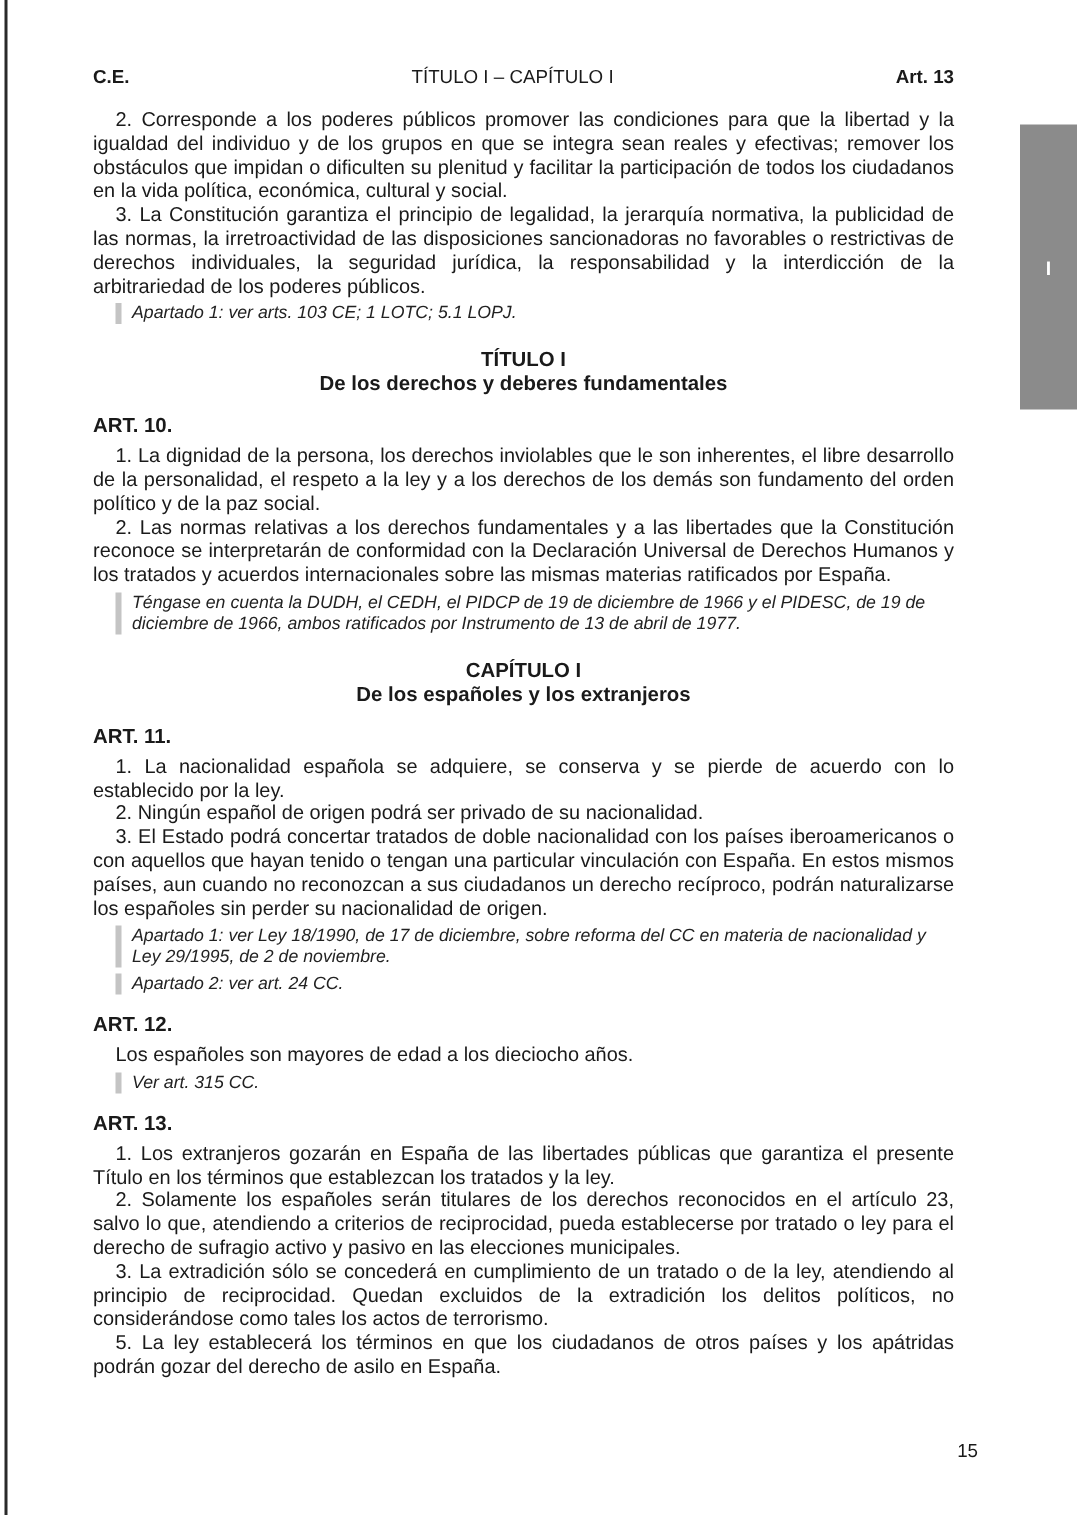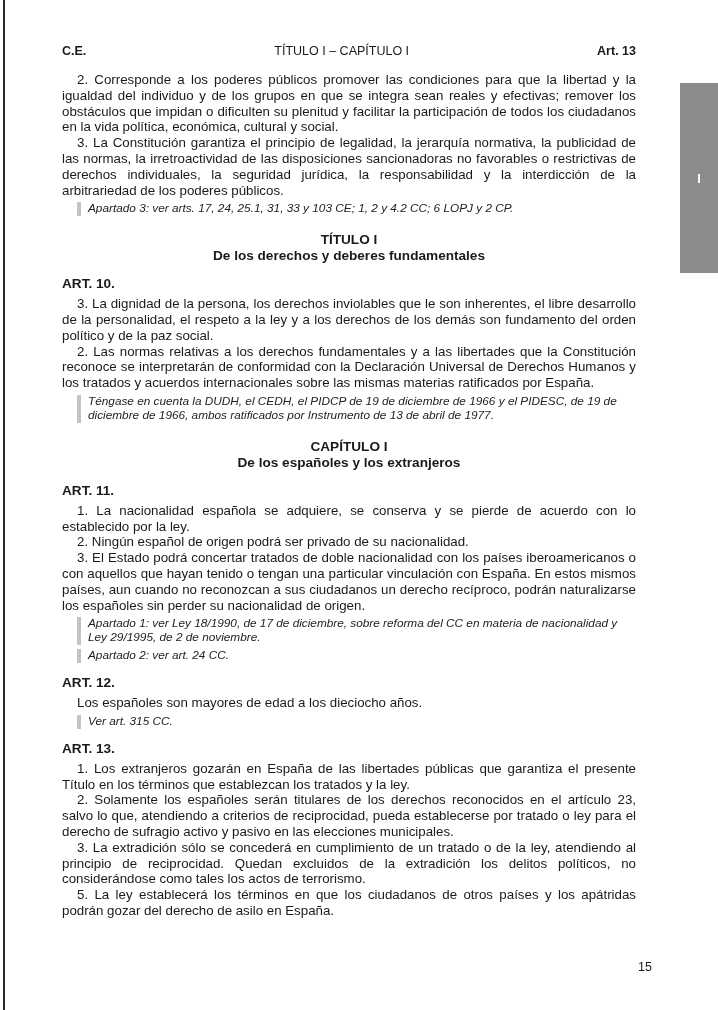--- a/index.html
+++ b/index.html
@@ -99,30 +99,30 @@
     <div class="running-header">
       <span class="bold">C.E.</span>
       <span>TÍTULO I – CAPÍTULO I</span>
       <span class="bold">Art. 13</span>
     </div>
 
     <p class="body-para">2. Corresponde a los poderes públicos promover las condiciones para que la libertad y la igualdad del individuo y de los grupos en que se integra sean reales y efectivas; remover los obstáculos que impidan o dificulten su plenitud y facilitar la participación de todos los ciudadanos en la vida política, económica, cultural y social.</p>
     <p class="body-para">3. La Constitución garantiza el principio de legalidad, la jerarquía normativa, la publicidad de las normas, la irretroactividad de las disposiciones sancionadoras no favorables o restrictivas de derechos individuales, la seguridad jurídica, la responsabilidad y la interdicción de la arbitrariedad de los poderes públicos.</p>
 
     <div class="note">
-      <p>Apartado 3: ver arts. 17, 24, 25.1, 31, 33 y 103 CE; 1, 2 y 4.2 CC; 6 LOPJ y 2 CP.</p>
+      <p>Apartado 1: ver arts. 103 CE; 1 LOTC; 5.1 LOPJ.</p>
     </div>
 
     <div class="doc-heading">
       <div>TÍTULO I</div>
       <div>De los derechos y deberes fundamentales</div>
     </div>
 
     <div class="art-label">ART. 10.</div>
-    <p class="body-para">3. La dignidad de la persona, los derechos inviolables que le son inherentes, el libre desarrollo de la personalidad, el respeto a la ley y a los derechos de los demás son fundamento del orden político y de la paz social.</p>
+    <p class="body-para">1. La dignidad de la persona, los derechos inviolables que le son inherentes, el libre desarrollo de la personalidad, el respeto a la ley y a los derechos de los demás son fundamento del orden político y de la paz social.</p>
     <p class="body-para">2. Las normas relativas a los derechos fundamentales y a las libertades que la Constitución reconoce se interpretarán de conformidad con la Declaración Universal de Derechos Humanos y los tratados y acuerdos internacionales sobre las mismas materias ratificados por España.</p>
     <div class="note">
       <p>Téngase en cuenta la DUDH, el CEDH, el PIDCP de 19 de diciembre de 1966 y el PIDESC, de 19 de diciembre de 1966, ambos ratificados por Instrumento de 13 de abril de 1977.</p>
     </div>
 
     <div class="doc-heading">
       <div>CAPÍTULO I</div>
       <div>De los españoles y los extranjeros</div>
     </div>
 

